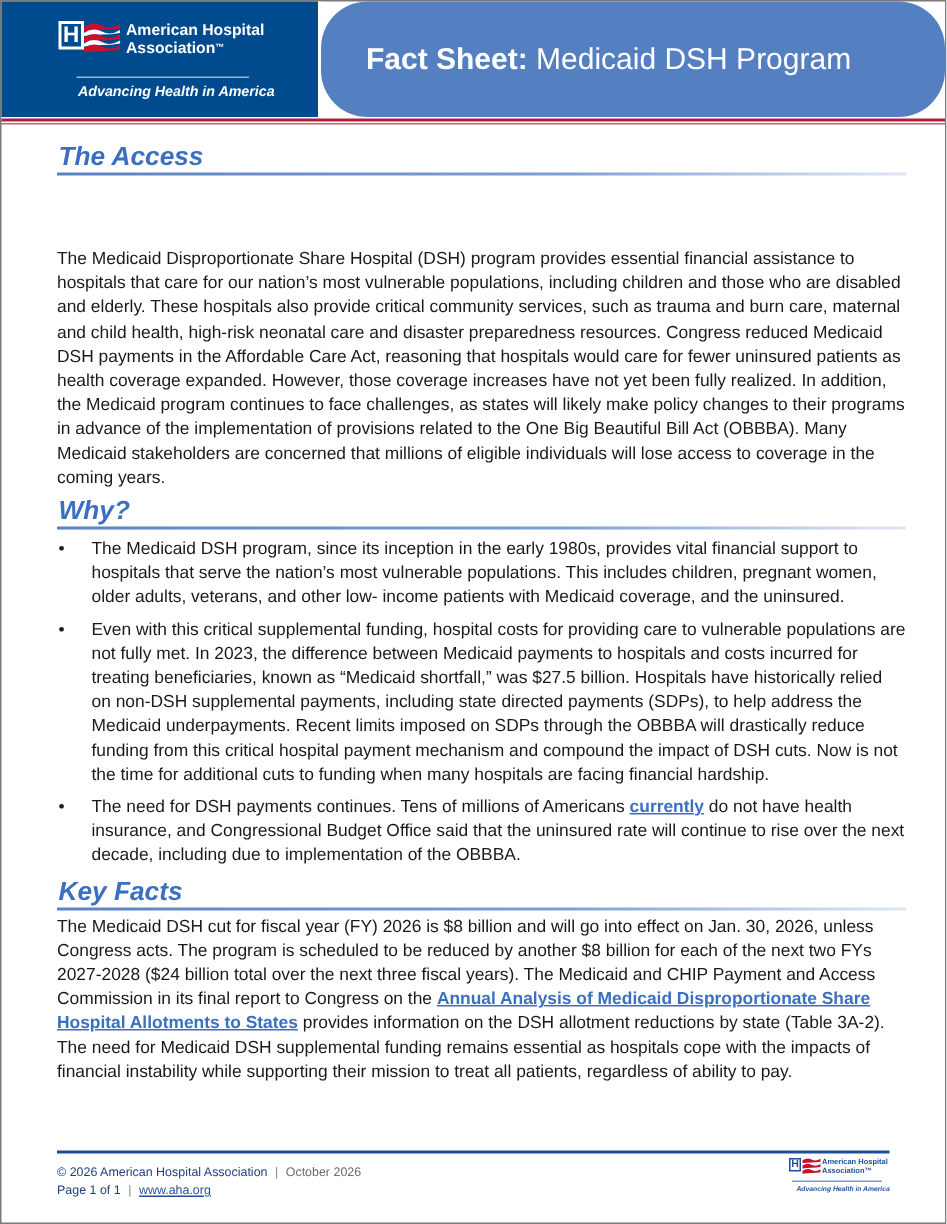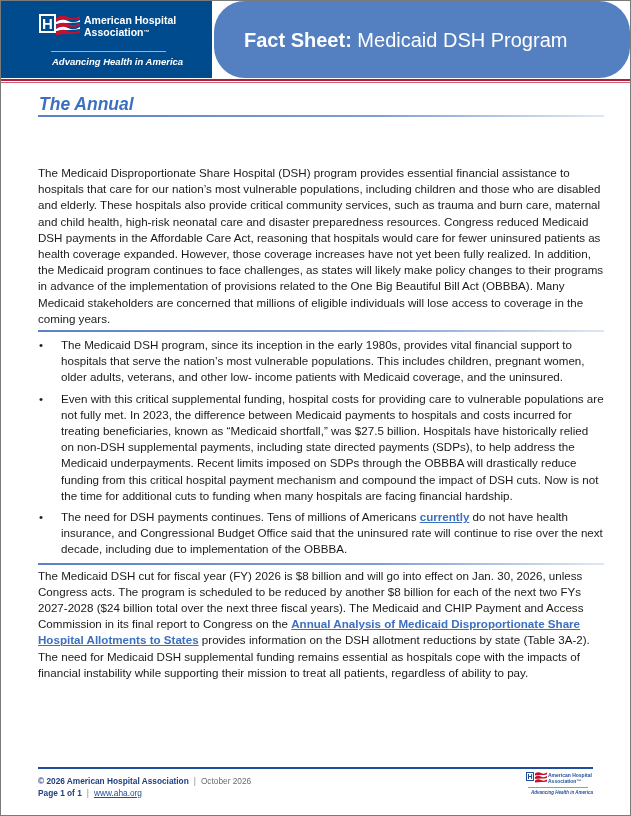--- a/index.html
+++ b/index.html
@@ -53,21 +53,21 @@
     .para { font-size: 11.6px; line-height: 16.2px; color: #1a1a1a; }
     .bullets { list-style: none; }
     .bullets li { position: relative; padding-left: 23px; font-size: 11.6px; line-height: 16.2px; margin-bottom: 5px; }
     .bullets li .dot { position: absolute; left: 1px; top: 0; }
     a.link { color: #3b6fbf; font-weight: bold; text-decoration: underline; text-align: center; }
     .gap-para { margin-bottom: 3px; margin-top: 48px; }
 
     
     .footer-rule { position: absolute; left: 37px; top: 766px; width: 555px; height: 2px; background: #1f4f9c; }
     .footer-left { position: absolute; left: 37px; top: 774px; font-size: 8.3px; line-height: 12px; color: #1f3f7f; }
-    .footer-left b { font-weight: bold; margin-top: 28px; }
+    .footer-left b { font-weight: normal; margin-top: 28px; }
     .footer-left .muted { color: #6b6b6b; }
     .footer-left .sep { color: #8a8a8a; padding: 0 5px; }
     .footer-left a { color: #1f4f9c; text-decoration: underline; }
     .footer-logo { position: absolute; left: 525px; top: 770px; width: 70px; height: 30px; }
     .fl-h {
       position: absolute; left: 0; top: 1px; width: 8px; height: 9px; border: 1px solid #1f4f9c;
       color: #1f4f9c; font-size: 7px; font-weight: bold; line-height: 7px; text-align: center;
     }
     .fl-flag { position: absolute; left: 8px; top: 0; width: 14px; height: 12px; }
     .fl-name { position: absolute; left: 22px; top: 1px; font-size: 5px; line-height: 6px; font-weight: bold; color: #1f4f9c; white-space: nowrap; }
@@ -100,45 +100,47 @@
     <div class="title-block">
       <div class="title-text"><b>Fact Sheet:</b><span> Medicaid DSH Program</span></div>
     </div>
   </div>
   <div class="rule-red"></div>
   <div class="rule-red2"></div>
 
   <div class="content">
 
     <section>
-      <h2 class="sec-title">The Annual</h2>
+      <h2 class="sec-title">The Access</h2>
       <div class="sec-rule"></div>
       <p class="para gap-para">The Medicaid Disproportionate Share Hospital (DSH) program provides essential financial assistance to hospitals that care for our nation’s most vulnerable populations, including children and those who are disabled and elderly. These hospitals also provide critical community services, such as trauma and burn care, maternal and child health, high-risk neonatal care and disaster preparedness resources. Congress reduced Medicaid DSH payments in the Affordable Care Act, reasoning that hospitals would care for fewer uninsured patients as health coverage expanded. However, those coverage increases have not yet been fully realized. In addition, the Medicaid program continues to face challenges, as states will likely make policy changes to their programs in advance of the implementation of provisions related to the One Big Beautiful Bill Act (OBBBA). Many Medicaid stakeholders are concerned that millions of eligible individuals will lose access to coverage in the coming years.</p>
     </section>
 
 
     <section>
+      <h2 class="sec-title">Why?</h2>
       <div class="sec-rule" style="margin-bottom:5px"></div>
       <ul class="bullets">
         <li>
           <span class="dot">•</span>
           <span>The Medicaid DSH program, since its inception in the early 1980s, provides vital financial support to hospitals that serve the nation’s most vulnerable populations. This includes children, pregnant women, older adults, veterans, and other low- income patients with Medicaid coverage, and the uninsured.</span>
         </li>
         <li>
           <span class="dot">•</span>
           <span>Even with this critical supplemental funding, hospital costs for providing care to vulnerable populations are not fully met. In 2023, the difference between Medicaid payments to hospitals and costs incurred for treating beneficiaries, known as “Medicaid shortfall,” was $27.5 billion. Hospitals have historically relied on non-DSH supplemental payments, including state directed payments (SDPs), to help address the Medicaid underpayments. Recent limits imposed on SDPs through the OBBBA will drastically reduce funding from this critical hospital payment mechanism and compound the impact of DSH cuts. Now is not the time for additional cuts to funding when many hospitals are facing financial hardship.</span>
         </li>
         <li>
           <span class="dot">•</span>
           <span>The need for DSH payments continues. Tens of millions of Americans </span><a class="link" href="#">currently</a><span> do not have health insurance, and Congressional Budget Office said that the uninsured rate will continue to rise over the next decade, including due to implementation of the OBBBA.</span>
         </li>
       </ul>
     </section>
 
     <section>
+      <h2 class="sec-title">Key Facts</h2>
       <div class="sec-rule"></div>
       <p class="para"><span>The Medicaid DSH cut for fiscal year (FY) 2026 is $8 billion and will go into effect on Jan. 30, 2026, unless Congress acts. The program is scheduled to be reduced by another $8 billion for each of the next two FYs 2027-2028 ($24 billion total over the next three fiscal years). The Medicaid and CHIP Payment and Access Commission in its final report to Congress on the </span><a class="link" href="#">Annual Analysis of Medicaid Disproportionate Share Hospital Allotments to States</a><span> provides information on the DSH allotment reductions by state (Table 3A-2). The need for Medicaid DSH supplemental funding remains essential as hospitals cope with the impacts of financial instability while supporting their mission to treat all patients, regardless of ability to pay.</span></p>
     </section>
   </div>
 
   <div class="footer-rule"></div>
   <div class="footer-left">
     <div>
       <b>© 2026 American Hospital Association</b><span class="sep">|</span><span class="muted">October 2026</span>
     </div>

